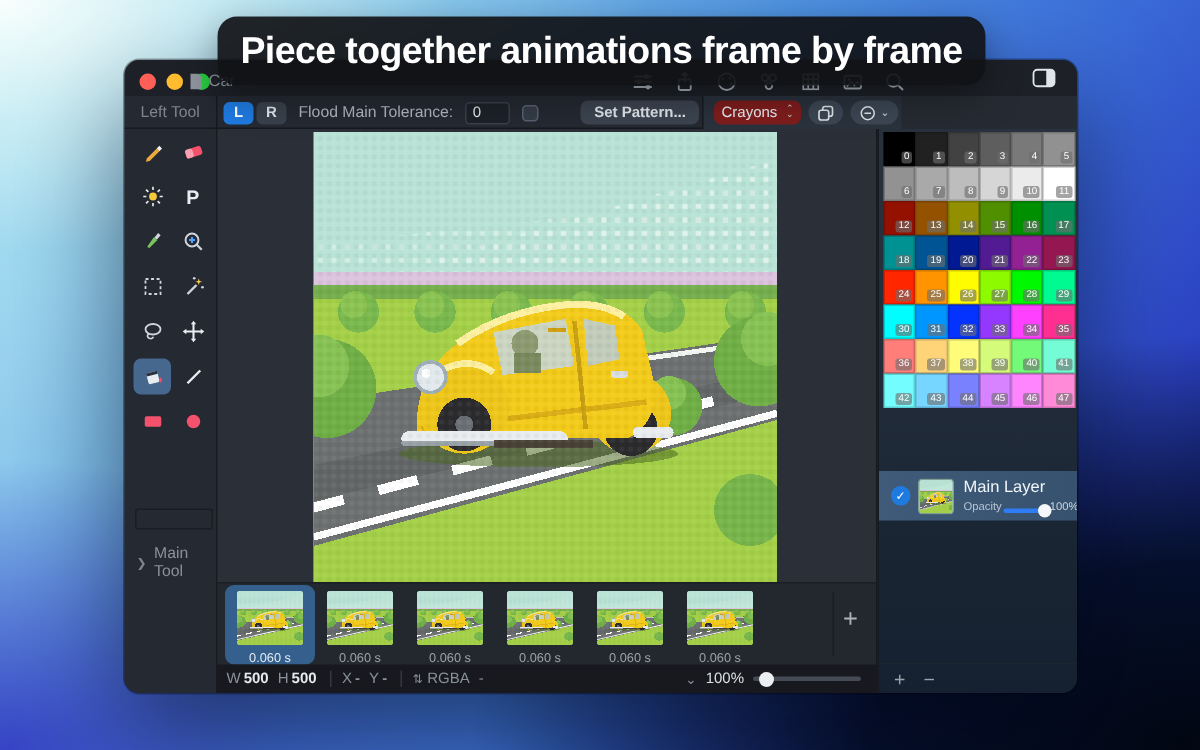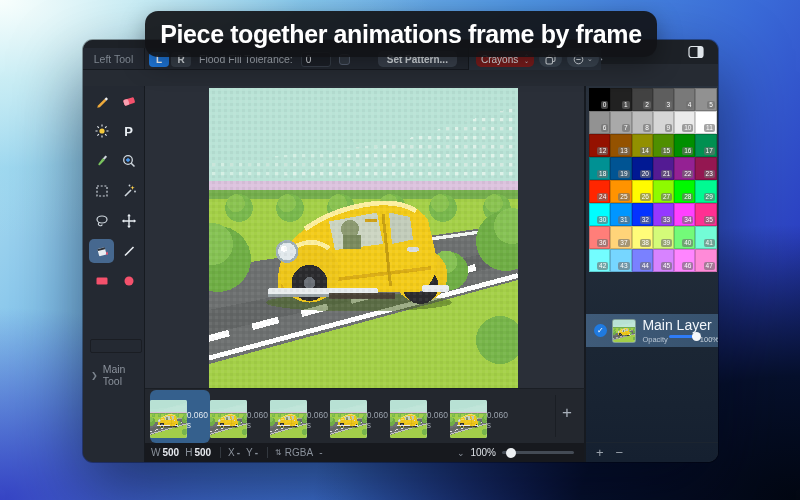--- a/index.html
+++ b/index.html
@@ -29,21 +29,21 @@
     overflow:hidden;
   }
   .titlebar { position:absolute; left:0; top:0; width:635px; height:24px; background:#1d2127; }
   .traffic { position:absolute; left:10px; top:9px; display:flex; gap:7px; }
   .traffic i { width:11px; height:11px; border-radius:50%; display:block; }
   .doc-title { position:absolute; left:43px; top:8px; display:flex; gap:4px; align-items:center; color:#8d949d; font-size:11px; }
   .tb-icons { position:absolute; left:338px; top:7px; display:flex; gap:13px; align-items:center; }
   .tb-icons svg { display:block; }
   .sidebar-btn { position:absolute; right:10px; top:2px; width:24px; height:20px; border-radius:5px; display:flex; align-items:center; justify-content:center; }
   
-  .options { position:absolute; left:0; top:8px; width:518px; height:22px; background:#242932; border-bottom:1px solid #161a20; font-size:10.5px; color:#aeb5be; }
+  .options { position:absolute; left:0; top:24px; width:518px; height:22px; background:#242932; border-bottom:1px solid #161a20; font-size:10.5px; color:#aeb5be; }
   .lefttool-label { position:absolute; left:0; top:0; width:62px; height:22px; display:flex; align-items:center; justify-content:center; color:#7d858f; border-right:1px solid #161a20; }
   .opt-center { position:absolute; left:64px; top:0; height:22px; display:flex; align-items:center; gap:8px; padding-left:2px; }
   .seg { display:flex; }
   .seg .btn { min-width:20px; height:15px; padding:0 6px; border-radius:4px; display:flex; align-items:center; justify-content:center; font-size:10px; font-weight:bold; color:#dfe5ea; background:#39414c; }
   .seg .btn.on { background:#1f7ae0; color:#fff; }
   .seg .btn + .btn { margin-left:2px; }
   .tol-field { width:30px; height:15px; background:#1d2129; border:1px solid #39414c; border-radius:3px; color:#e6e9ee; font-size:10px; padding:0 4px; font-family:"Liberation Sans",sans-serif; }
   .chk { width:11px; height:11px; border-radius:3px; background:#343c47; border:1px solid #586274; display:inline-block; }
   .pill-btn { height:16px; padding:0 9px; border-radius:5px; background:#3c4450; color:#dfe5ea; font-size:10px; display:flex; align-items:center;margin-left:20px; }
   
@@ -59,21 +59,21 @@
   .tool .pchar { color:#e8edf2; font-size:13px; font-weight:bold; }
   .swatch { position:absolute; left:7px; top:253px; width:52px; height:14px; border-radius:2px; border:1px solid #1a1d23; }
   .righttool { position:absolute; left:8px; top:277px; color:#8a919b; font-size:10.5px; display:flex; gap:5px; align-items:center; }
   .righttool .chev { font-size:8px; color:#7d858f; }
   
   .canvas-zone { position:absolute; left:62px; top:46px; width:440px; height:302px; background:#2a2f38; border-right:1px solid #161a20; }
   .art { position:absolute; left:64px; top:2px; width:309px; height:300px; background:#b9e3d6; }
   
   .filmstrip { position:absolute; left:62px; top:348px; width:440px; height:55px; background:#23272e; border-right:1px solid #161a20; border-top:1px solid #1a1e24; }
   .frames { position:absolute; left:5px; top:1px; display:flex; }
-  .frame-cell { width:60px; height:53px; border-radius:6px; display:flex; flex-direction:row; align-items:center; padding-top:4px;justify-content:center; }
+  .frame-cell { width:60px; height:53px; border-radius:6px; display:flex; flex-direction:column; align-items:center; padding-top:4px;justify-content:center; }
   .frame-cell.sel { background:#35608d; }
   .frame-img { width:44px; height:38px; background:#b9e3d6; border-radius:2px; overflow:hidden; }
   .frame-dur { font-size:8.5px; color:#9aa2ac; margin-top:3px; }
   .frame-cell.sel .frame-dur { color:#e2eaf2; }
   .frame-add { position:absolute; right:12px; top:14px; color:#aab2bc; font-size:17px; }
   .strip-div { position:absolute; right:28px; top:6px; width:1px; height:42px; background:#1a1e24; }
   
   .statusbar { position:absolute; left:62px; top:403px; width:440px; height:19px; background:#17191e; border-right:1px solid #161a20; display:flex; align-items:center; font-size:10px; color:#8a919b; padding-left:6px; }
   .statusbar b { color:#e6e9ee; font-weight:bold; margin:0 2px; }
   .sdiv { width:1px; height:11px; background:#33383f; margin:0 7px; }
@@ -85,22 +85,22 @@
   .right-panel { position:absolute; right:0; top:46px; width:133px; height:376px;
     background:linear-gradient(180deg,#29313c 0%,#242e3b 35%,#1b2634 70%,#152030 100%);
     border-left:1px solid #161a20; }
   .pal-grid { position:absolute; left:3px; top:2px; width:128px; display:grid; grid-template-columns:repeat(6,21.3px); grid-auto-rows:23px; }
   .pal-cell { position:relative; border:1px solid rgba(0,0,0,.18); }
   .pal-num { position:absolute; right:1px; bottom:1px; font-size:6.5px; color:#fff; background:rgba(110,110,110,.62); border-radius:2px; padding:0 2px; line-height:8px; }
   .layer-row { position:absolute; left:0; top:228px; width:133px; height:33px; background:linear-gradient(90deg,#3f5b79,#37526e); display:flex; align-items:center; }
   .chkcircle { width:13px; height:13px; border-radius:50%; background:#1f7ae0; color:#fff; font-size:8px; display:flex; align-items:center; justify-content:center; margin:0 5px 0 8px; }
   .layer-thumb { width:25px; height:24px; border-radius:3px; overflow:hidden; background:#b9e3d6; border:1px solid rgba(0,0,0,.3); }
   .layer-meta { margin-left:6px; }
-  .layer-name { color:#f2f6fa; font-size:14px; }
-  .layer-op { display:flex; align-items:flex-start; gap:1px; margin-top:2px; }
+  .layer-name { color:#f2f6fa; font-size:11px; }
+  .layer-op { display:flex; align-items:flex-end; gap:1px; margin-top:2px; }
   .layer-op .lbl { color:#b9c6d4; font-size:7.5px; }
   .oslider { position:relative; width:30px; height:3px; background:#2f7cf6; border-radius:2px; }
   .othumb { position:absolute; right:-2px; top:-3px; width:9px; height:9px; background:#f5f7f9; border-radius:50%; }
   .layer-op .val { color:#cdd6df; font-size:7.5px; }
   .rp-footer { position:absolute; left:0; bottom:0; width:133px; height:20px; border-top:1px solid #1c2530; display:flex; align-items:center; gap:12px; padding-left:10px; color:#9aa2ac; font-size:13px; }
   svg { display:block; }
 </style>
 </head>
 <body>
 
@@ -267,21 +267,21 @@
       </div>
     </div>
 
     <div class="options">
       <div class="lefttool-label">Left Tool</div>
       <div class="opt-center">
         <div class="seg">
           <div class="btn on">L</div>
           <div class="btn">R</div>
         </div>
-        <span>Flood Fill Tolerance:</span>
+        <span>Flood Main Tolerance:</span>
         <input class="tol-field" value="0" style="">
         <span class="chk"></span>
         <div class="pill-btn" style="font-weight:bold">Set Pattern...</div>
       </div>
       <div class="pal-head">
         <div class="popup">
           <span>Crayons</span>
           <span class="chevs">
               <span>⌃</span>
               <span>⌄</span>

